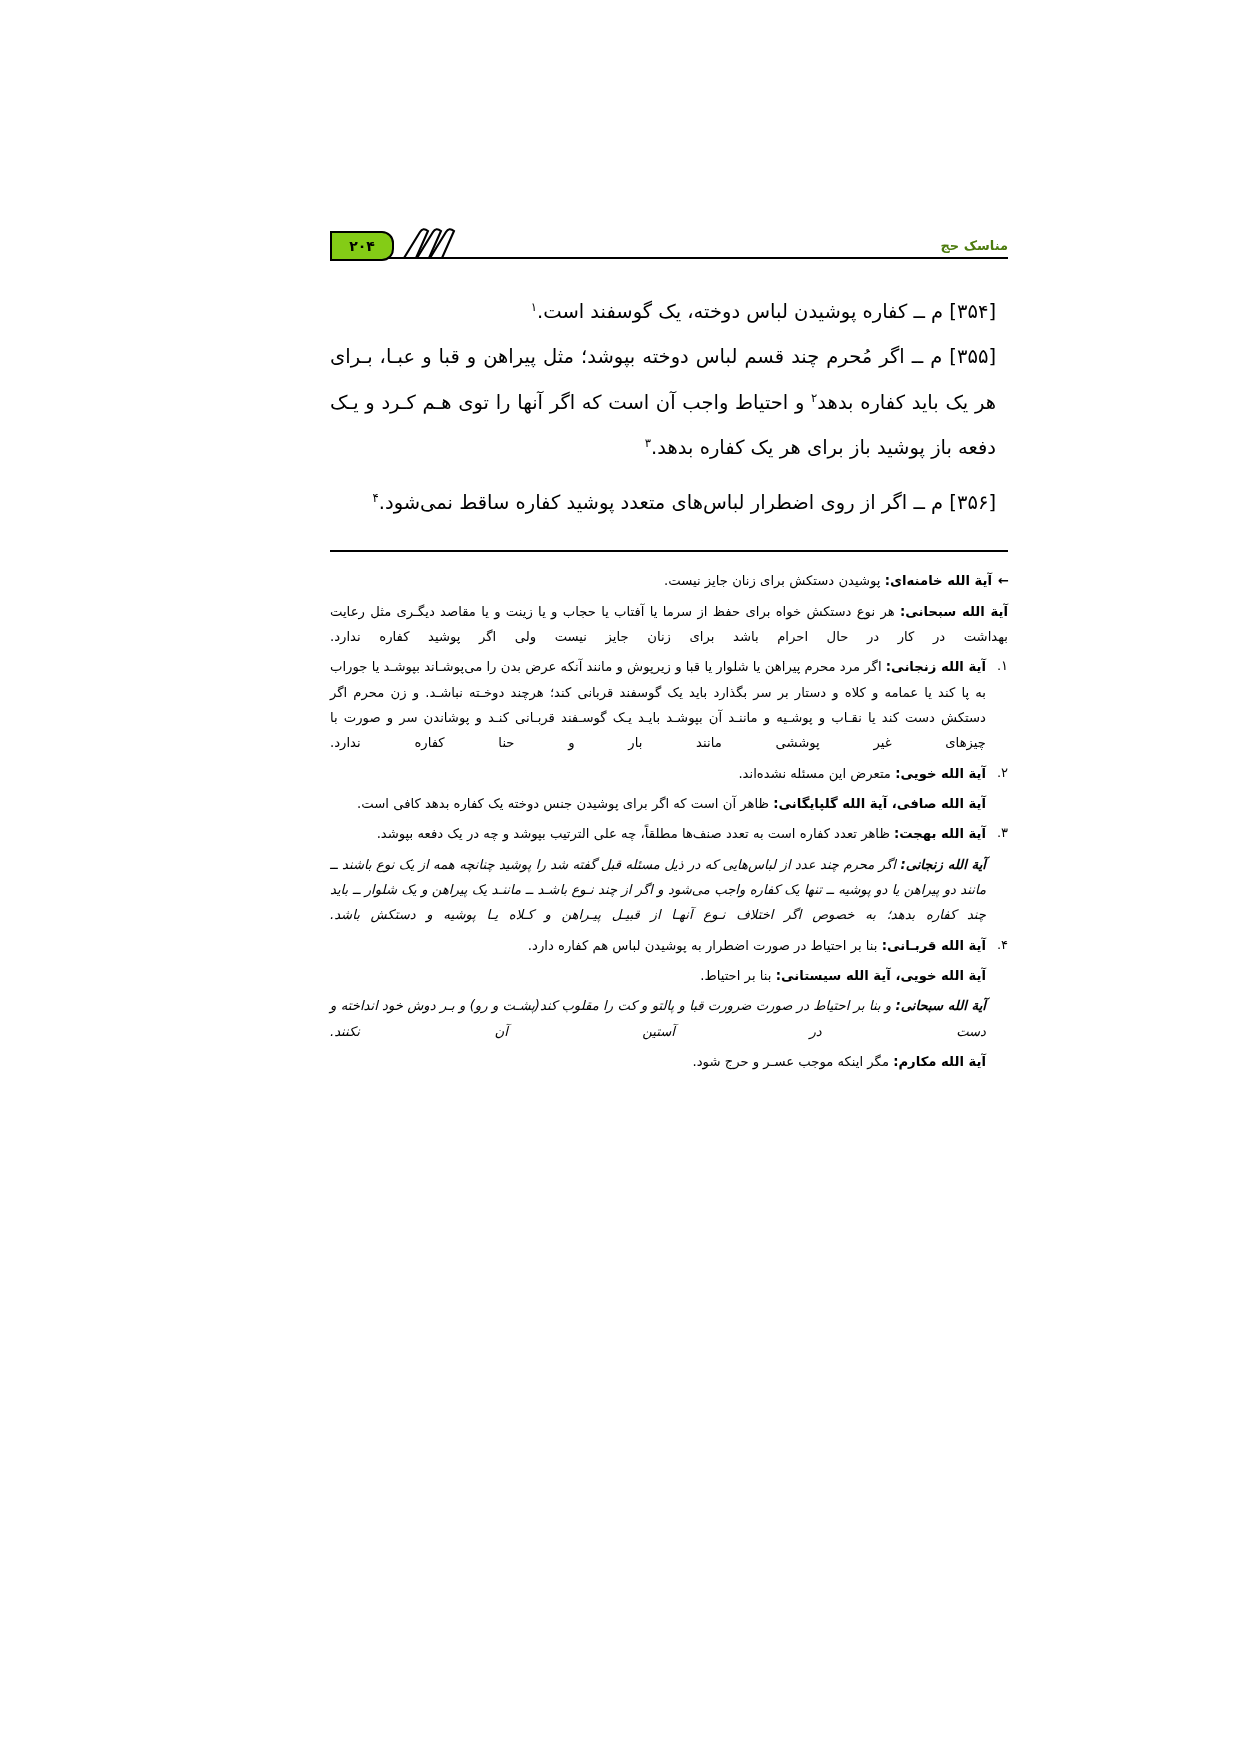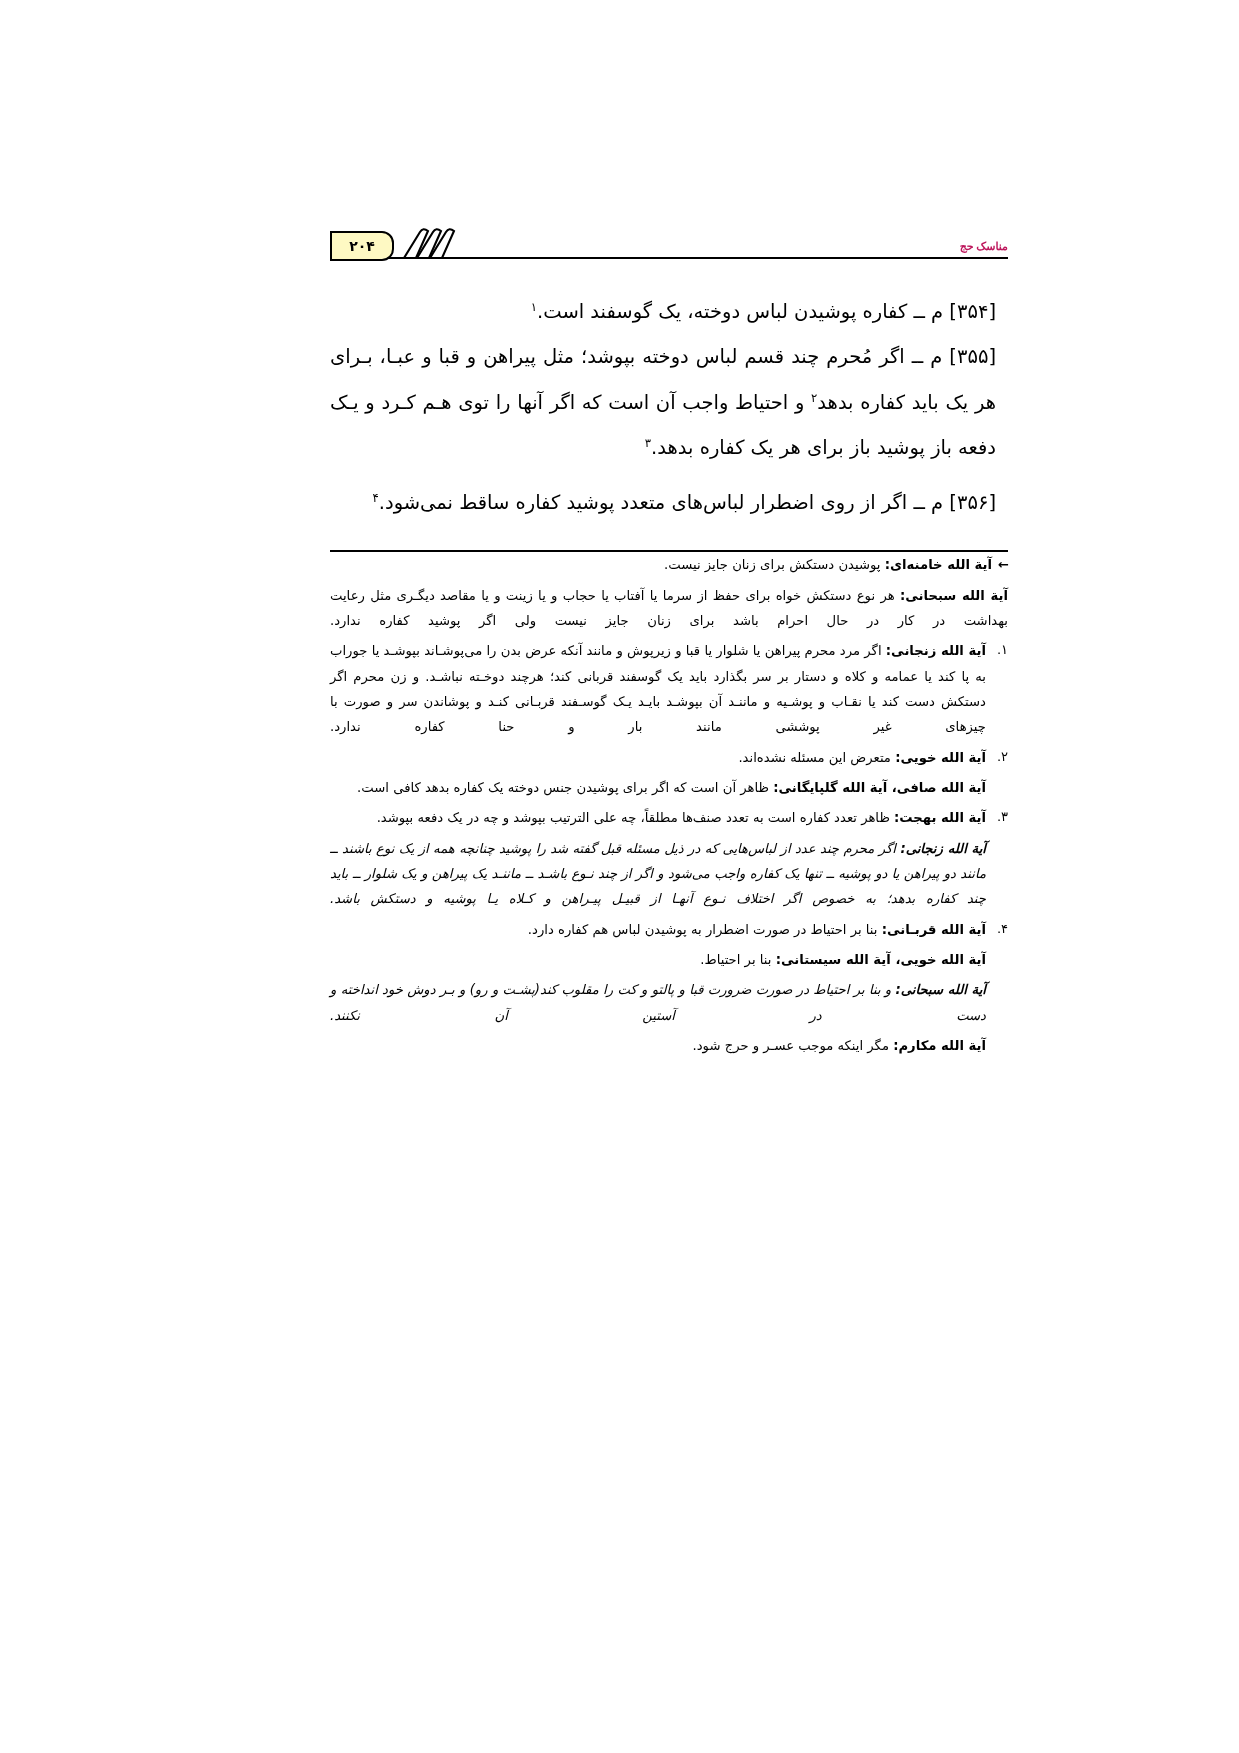--- a/index.html
+++ b/index.html
@@ -35,25 +35,24 @@
 
   
   .runhead {
     position: relative;
     height: 50px;
   }
   .runhead-title {
     position: absolute;
     right: 0;
     bottom: 12px;
-    font-size: 11px;
+    font-size: 13px;
     font-weight: 600;
     letter-spacing: 0;
-    color: #be185d;
-    font-family: Liberation Serif, serif;
+    color: #4d7c0f;
   }
   .runhead-rule {
     position: absolute;
     right: 0;
     left: 0;
     bottom: 6px;
     border-top: 2.2px solid #000;
   }
   .runhead-deco {
     position: absolute;
@@ -69,21 +68,21 @@
     left: 0;
     bottom: 4px;
     width: 64px;
     height: 30px;
     border: 2px solid #000;
     border-radius: 0 12px 12px 0;
     box-sizing: border-box;
     display: flex;
     align-items: center;
     justify-content: center;
-    background: #fef9c3;
+    background: #84cc16;
   }
   .pagenum {
     font-size: 14px;
     font-weight: 700;
     line-height: 1;
   }
 
   
   .body-block {
     margin-top: 26px;
@@ -107,20 +106,21 @@
 
   
   .notes-rule {
     margin: 26px 0 0 0;
     border-top: 2.2px solid #000;
     width: 100%;
   }
 
   
   .notes {
+    margin-top: 16px;
     font-size: 13.2px;
     line-height: 1.92;
   }
   .note-line {
     margin: 0 0 5px 0;
     text-align: justify;
     text-align-last: right;
     position: relative;
   }
   .note-line.justify-all { text-align-last: justify; }

